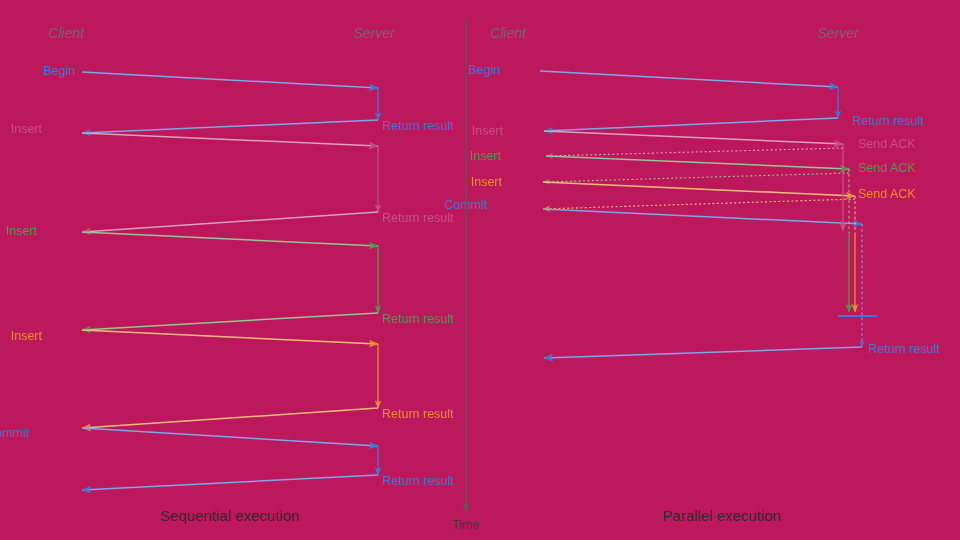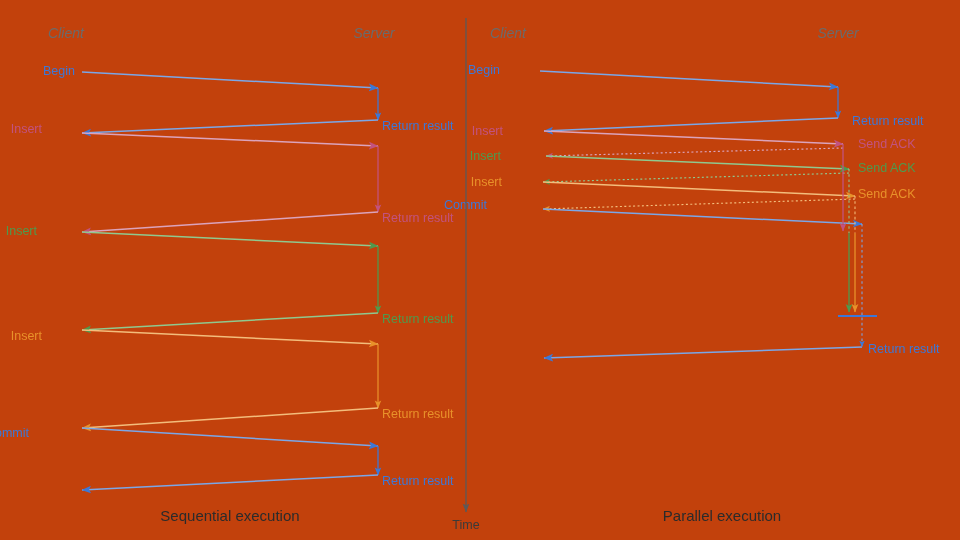--- a/index.html
+++ b/index.html
@@ -4,21 +4,21 @@
 <style>
   html, body {
     margin: 0;
     padding: 0;
     background: #ffffff;
   }
   #canvas {
     position: relative;
     width: 960px;
     height: 540px;
-    background: #c2410c;
+    background: #be185d;
     overflow: hidden;
     font-family: "Liberation Sans", sans-serif;
   }
   svg.layer {
     position: absolute;
     left: 0;
     top: 0;
     width: 960px;
     height: 540px;
     overflow: visible;

